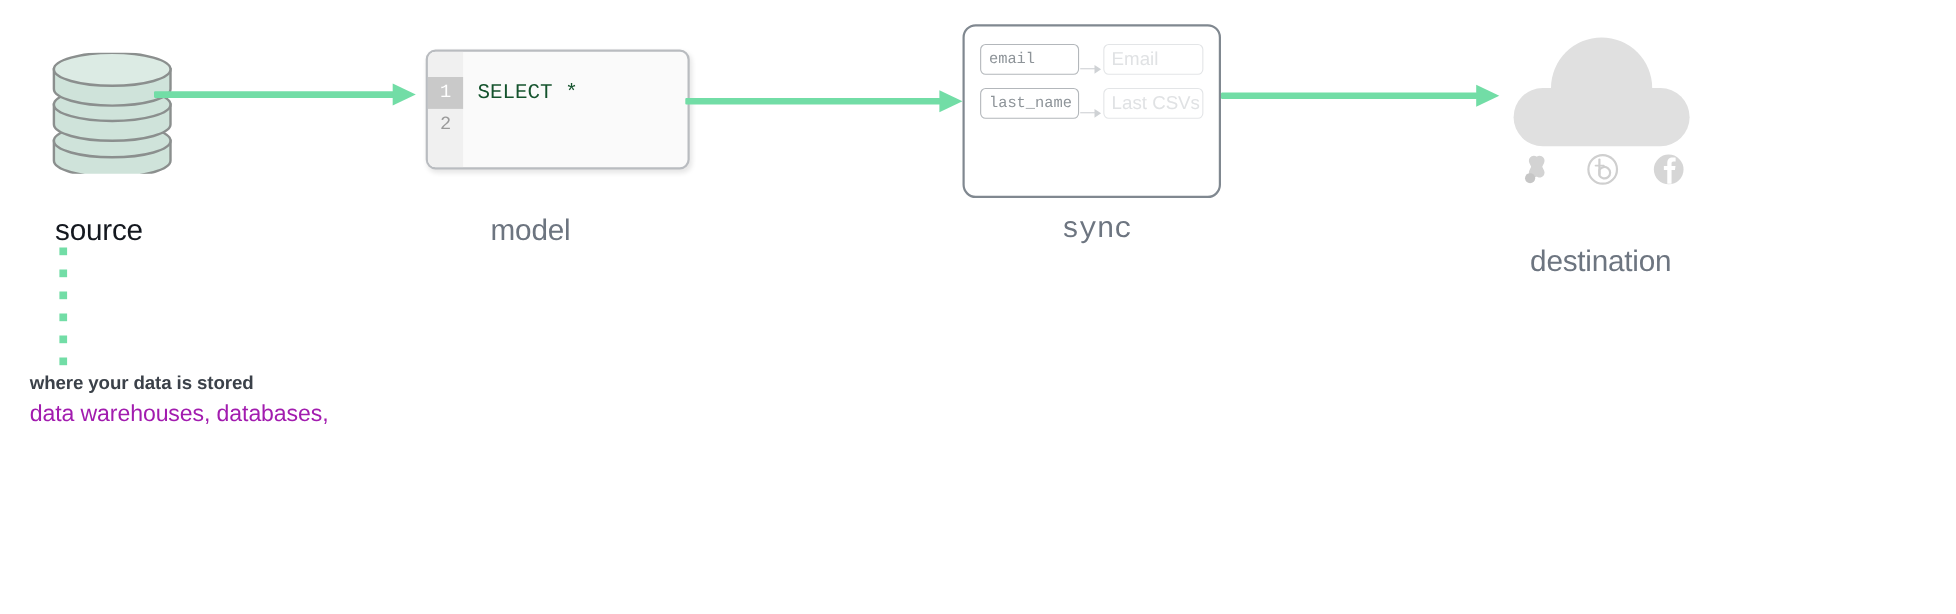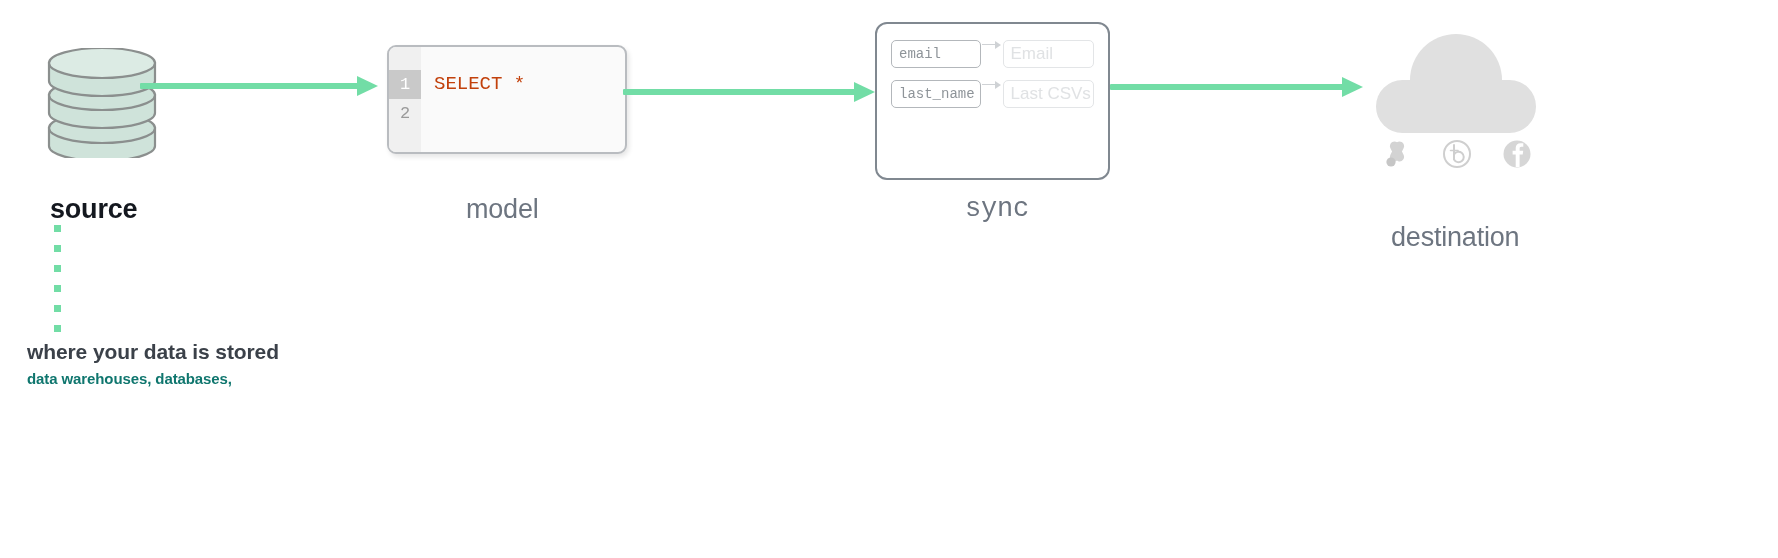--- a/index.html
+++ b/index.html
@@ -41,46 +41,46 @@
   
   .cylinder { position: absolute; left: 46px; top: 48px; width: 112px; height: 110px; }
 
   
   .caption {
     position: absolute;
     font-size: 27px;
     line-height: 1;
     white-space: nowrap;
   }
-  .caption.active { color: #14181f; font-weight: 700; letter-spacing: -0.2px; }
+  .caption.active { color: #14181f; font-weight: 400; letter-spacing: -0.2px; }
   .caption.muted  { color: #6d7580; font-weight: 400; letter-spacing: -0.2px; }
 
   
   .dotline { position: absolute; left: 54px; top: 225px; }
   .dotline i {
     display: block;
     width: 7px; height: 7px;
     background: #72dda6;
     margin-bottom: 13px;
   }
 
   
   .desc { position: absolute; left: 27px; top: 337px; width: 430px; }
   .desc .lead {
-    font-size: 21px;
+    font-size: 17px;
     font-weight: 700;
     color: #3b4149;
     letter-spacing: -0.1px;
     line-height: 1.42;
     margin: 0 0 1px 0;
   }
   .desc .line {
-    font-size: 15px;
-    font-weight: 700;
-    color: #0f766e;
+    font-size: 21px;
+    font-weight: 400;
+    color: #a21caf;
     letter-spacing: -0.1px;
     line-height: 1.42;
     margin: 0;
   }
 
   
   .editor {
     position: absolute;
     left: 387px; top: 45px;
     width: 236px; height: 105px;
@@ -110,21 +110,21 @@
   .editor .code {
     flex: 1;
     padding: 23px 0 0 13px;
     box-sizing: border-box;
   }
   .editor .code .cl {
     height: 29px;
     line-height: 29px;
     font-family: "Liberation Mono", monospace;
     font-size: 19px;
-    color: #c2410c;
+    color: #14532d;
     white-space: pre;
     position: relative;
   }
   .editor .caret {
     display: inline-block;
     width: 2px;
     height: 20px;
     background: #8d8d8d;
     vertical-align: -4px;
     margin-left: 5px;
@@ -136,21 +136,21 @@
     left: 875px; top: 22px;
     width: 235px; height: 158px;
     border: 2px solid #808890;
     border-radius: 12px;
     background: #ffffff;
     box-sizing: border-box;
     padding: 16px 14px;
   }
   .maprow {
     display: flex;
-    align-items: flex-start;
+    align-items: flex-end;
     height: 28px;
     margin-bottom: 12px;
   }
   .maprow:last-child { margin-bottom: 12px; }
   .maprow .src {
     width: 92px; height: 28px;
     border: 1px solid #b3b7bb;
     border-radius: 5px;
     box-sizing: border-box;
     font-family: "Liberation Mono", monospace;
@@ -305,21 +305,21 @@
       <svg width="32" height="32" viewBox="0 0 32 32" aria-hidden="true">
         <circle cx="16" cy="16" r="13.5" fill="#d6d6d6"></circle>
         <path d="M18.6 16.6 h3.1 l.5-3.8h-3.6v-2.2c0-1.1.35-1.8 1.9-1.8h1.8V5.3
                  c-.35-.05-1.5-.15-2.8-.15-2.9 0-4.8 1.7-4.8 4.9v2.75H11.6v3.8h3.1
                  V29h3.9z" fill="#ffffff"></path>
       </svg>
     </span>
   </div>
 
   <div class="caption active" style="left:50px; top:196px;">source</div>
-  <div class="caption muted" style="left:466px; top:196px;">model</div>
+  <div class="caption muted" style="left:446px; top:196px;">model</div>
   <div class="caption muted" style="left:965px; top:196px;font-family:Liberation Mono, monospace;">sync</div>
   <div class="caption muted" style="left:1391px; top:196px;margin-top:28px;">destination</div>
 
   <div class="dotline">
     <i></i>
     <i></i>
     <i></i>
     <i></i>
     <i></i>
     <i></i>

